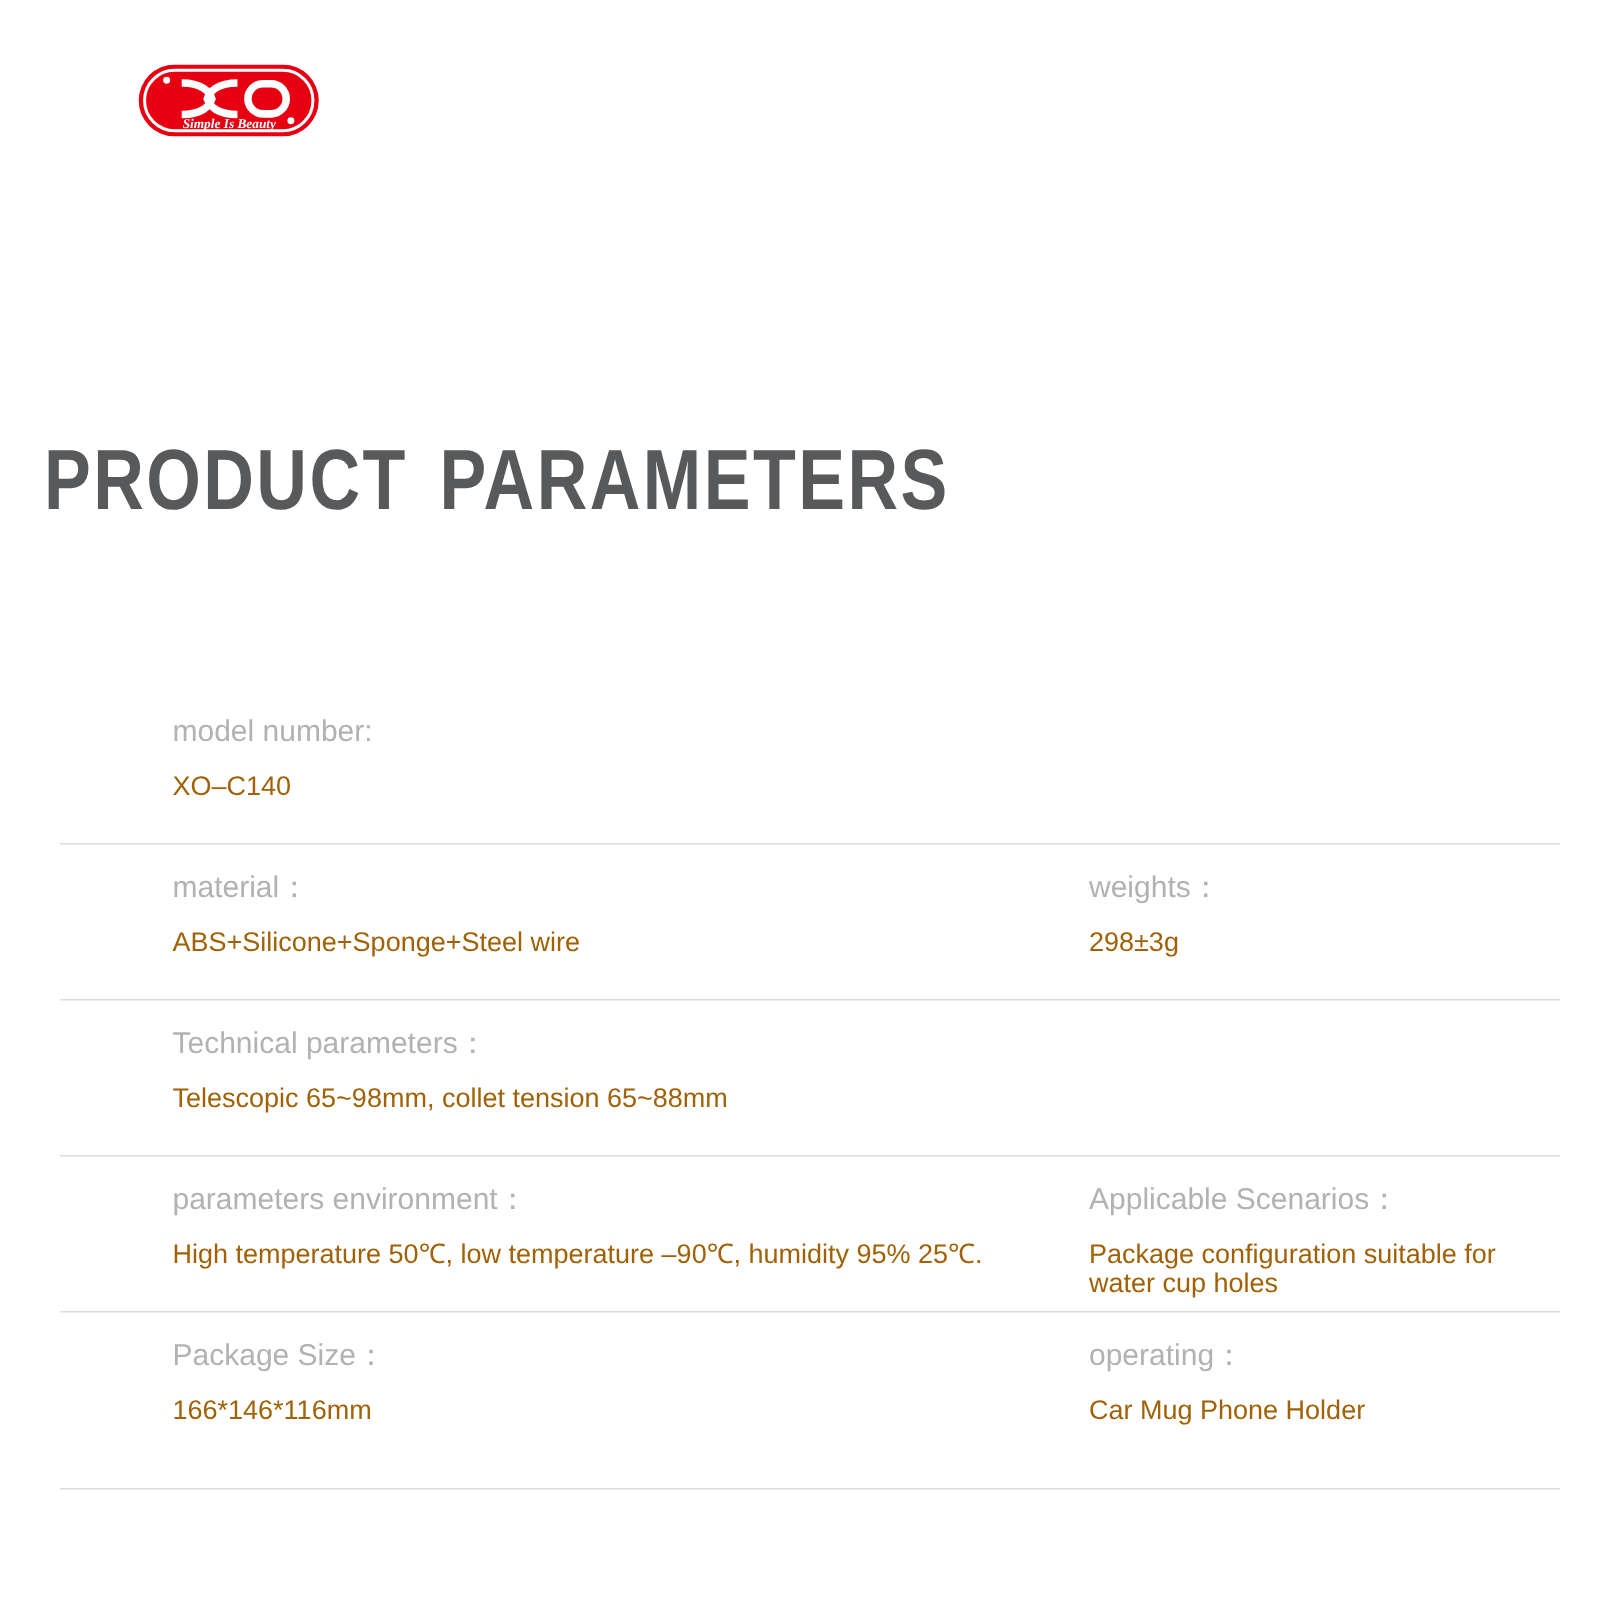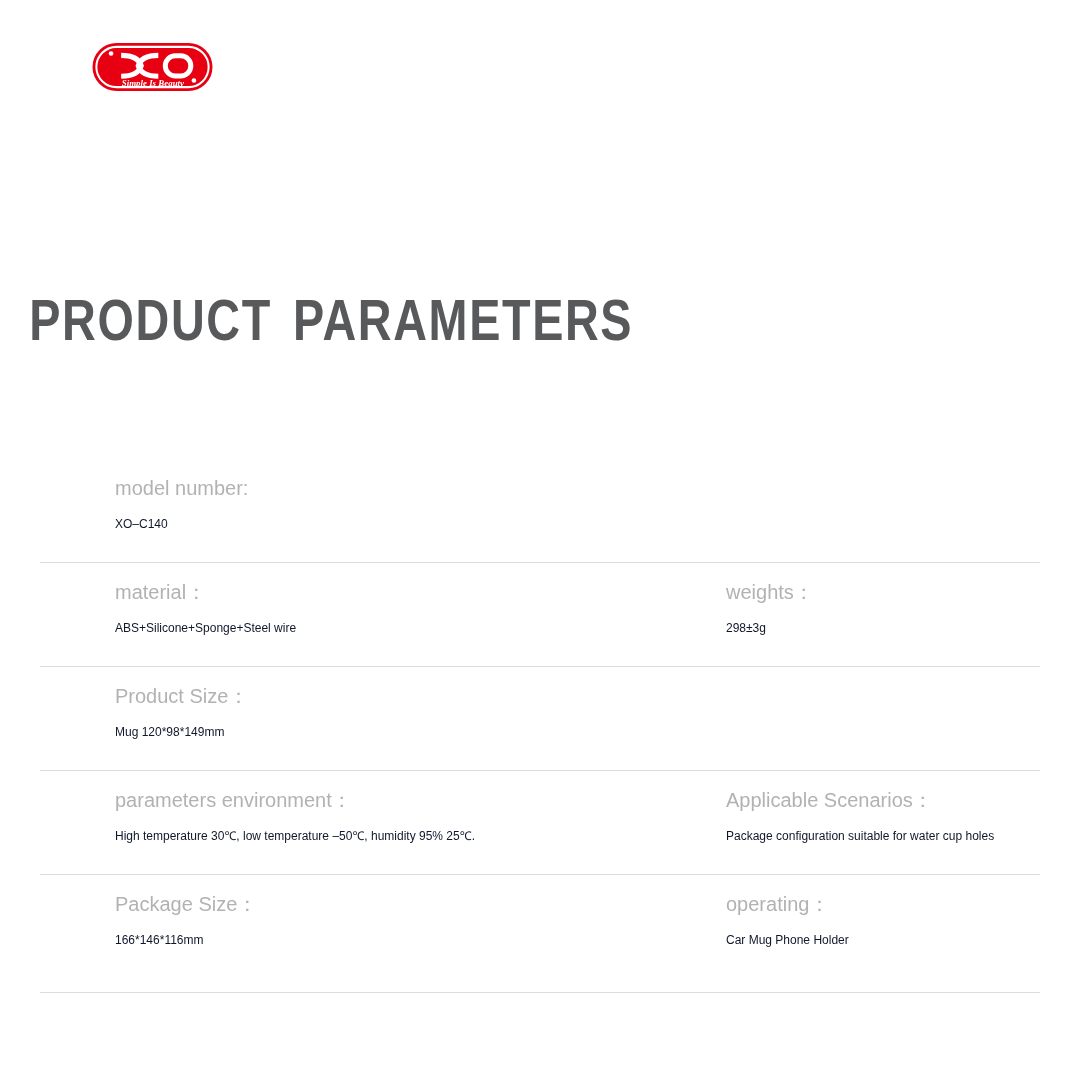--- a/index.html
+++ b/index.html
@@ -60,23 +60,23 @@
   }
   .spec-row.last { height: 118px; }
   .spec-label {
     font-size: 20px;
     line-height: 24px;
     color: #b2b2b4;
     margin-bottom: 15px;
     font-weight: normal;
   }
   .spec-value {
-    font-size: 12px;
+    font-size: 18px;
     line-height: 19px;
-    color: #0f172a;
+    color: #a16207;
     padding-right: 6px;
   }
 </style>
 </head>
 <body>
 
 <div class="logo">
   <svg viewBox="0 0 155 62" xmlns="http://www.w3.org/2000/svg">
     <rect x="0" y="0" width="155" height="62" rx="31" fill="#e60012"></rect>
     <rect x="5" y="5" width="145" height="52" rx="26" fill="none" stroke="#ffffff" stroke-width="2.6"></rect>
@@ -110,29 +110,29 @@
       <div class="spec-value">ABS+Silicone+Sponge+Steel wire</div>
     </div>
     <div class="spec-cell">
       <div class="spec-label">weights：</div>
       <div class="spec-value">298±3g</div>
     </div>
   </div>
 
   <div class="spec-row">
     <div class="spec-cell">
-      <div class="spec-label">Product Size：</div>
-      <div class="spec-value">Mug 120*98*149mm</div>
+      <div class="spec-label">Technical parameters：</div>
+      <div class="spec-value">Telescopic 65~98mm, collet tension 65~88mm</div>
     </div>
   </div>
 
   <div class="spec-row">
     <div class="spec-cell">
       <div class="spec-label">parameters environment：</div>
-      <div class="spec-value">High temperature 30℃, low temperature –50℃, humidity 95% 25℃.</div>
+      <div class="spec-value">High temperature 50℃, low temperature –90℃, humidity 95% 25℃.</div>
     </div>
     <div class="spec-cell">
       <div class="spec-label">Applicable Scenarios：</div>
       <div class="spec-value">Package configuration suitable for water cup holes</div>
     </div>
   </div>
 
   <div class="spec-row last">
     <div class="spec-cell">
       <div class="spec-label">Package Size：</div>

